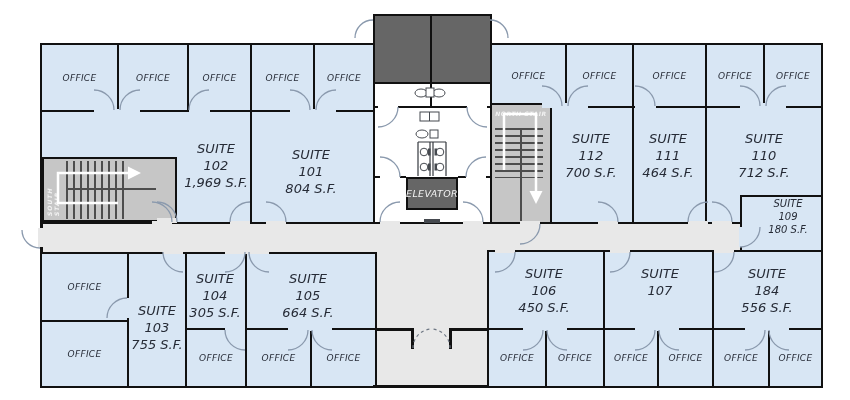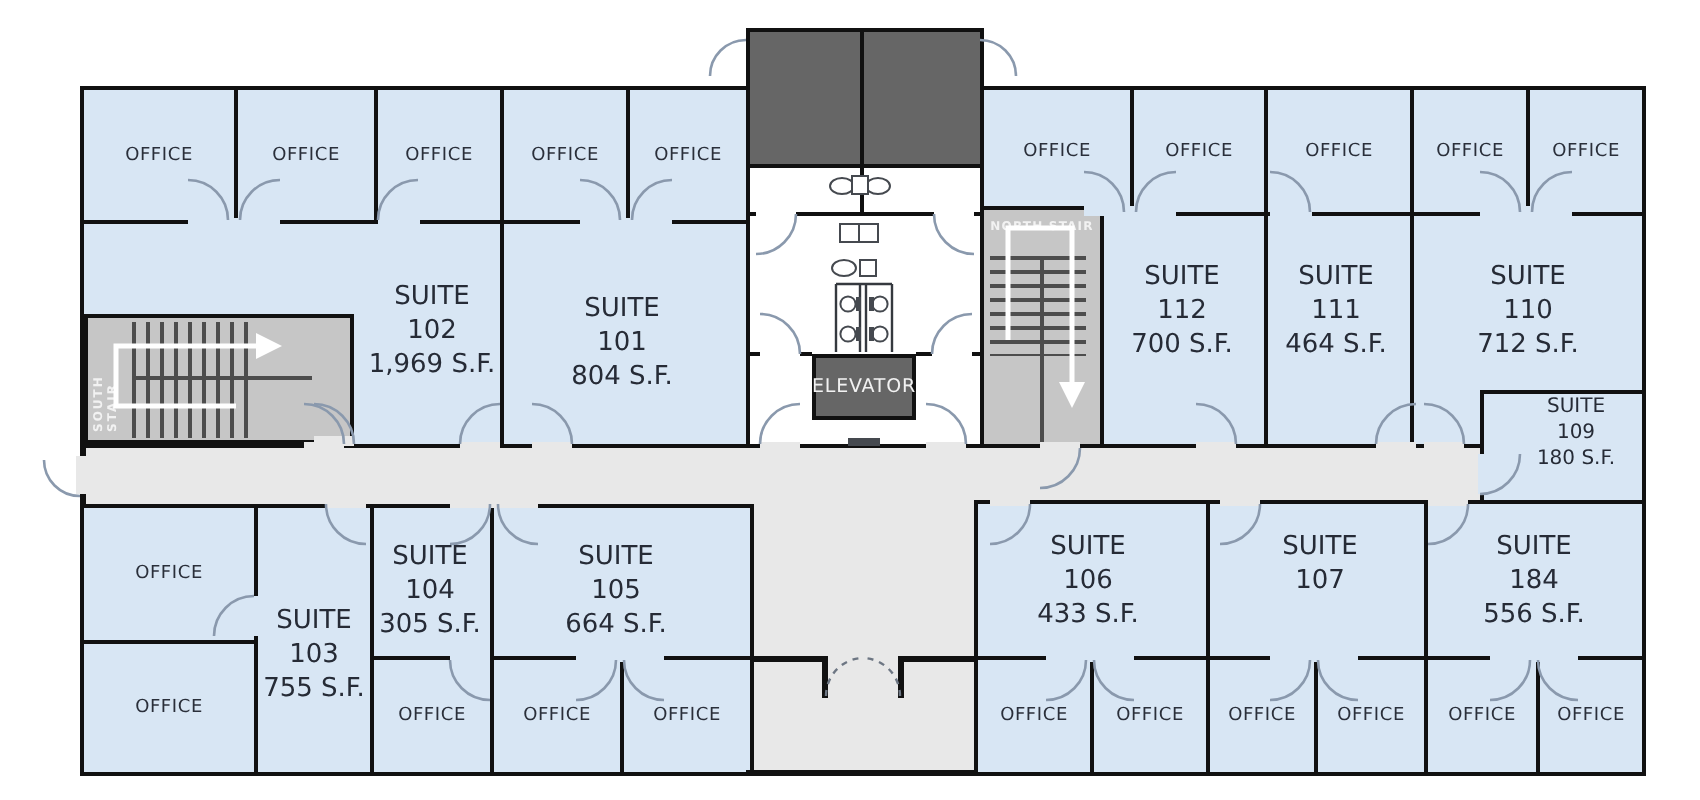--- a/index.html
+++ b/index.html
@@ -1,21 +1,21 @@
 <!DOCTYPE html>
 <html style="--room-fill: #d8e6f4; --corridor-fill: #e8e8e8; --stair-fill: #c6c6c6; --dark-fill: #666666; --wall: #111111;"><head>
 <meta charset="utf-8">
 <style>
   :root{
     --room-fill:#d8e6f4; --corridor-fill:#e8e8e8; --stair-fill:#c6c6c6;
     --dark-fill:#666666; --wall:#111111;
   }
   html,body{margin:0;padding:0;background:#ffffff;}
   body{font-family:"DejaVu Sans","Liberation Sans",sans-serif;}
-  #floorplan{position:relative;width:850px;height:400px;background:#ffffff;overflow:hidden;}
+  #floorplan{position:relative;width:850px;height:400px;background:#ffffff;overflow:hidden;font-style:italic;}
   .room{position:absolute;box-sizing:border-box;background:var(--room-fill);
         border:2px solid var(--wall);display:flex;align-items:center;justify-content:center;}
   .room.office span{font-size:9px;color:#2a2f3a;letter-spacing:.3px;}
   .dark{background:var(--dark-fill);}
   .stair{background:var(--stair-fill);display:block;}
   .gray{position:absolute;background:var(--corridor-fill);}
   .wallseg{position:absolute;background:var(--wall);}
   .lbl{position:absolute;text-align:center;color:#262b36;font-size:13px;line-height:17px;z-index:7;}
   .lbl.small{font-size:10px;line-height:13px;}
   .stairlbl{position:absolute;font-size:6px;color:#f2f2f2;letter-spacing:.6px;font-weight:bold;}
@@ -315,21 +315,21 @@
       <div>305 S.F.</div>
   </div>
   <div class="lbl" style="left:258px;top:270px;width:100px">
     <div>SUITE</div>
       <div>105</div>
       <div>664 S.F.</div>
   </div>
   <div class="lbl" style="left:494px;top:265px;width:100px">
     <div>SUITE</div>
       <div>106</div>
-      <div>433 S.F.</div>
+      <div>450 S.F.</div>
   </div>
   <div class="lbl" style="left:610px;top:265px;width:100px">
     <div>SUITE</div>
       <div>107</div>
   </div>
   <div class="lbl" style="left:717px;top:265px;width:100px">
     <div>SUITE</div>
       <div>184</div>
       <div>556 S.F.</div>
   </div>

